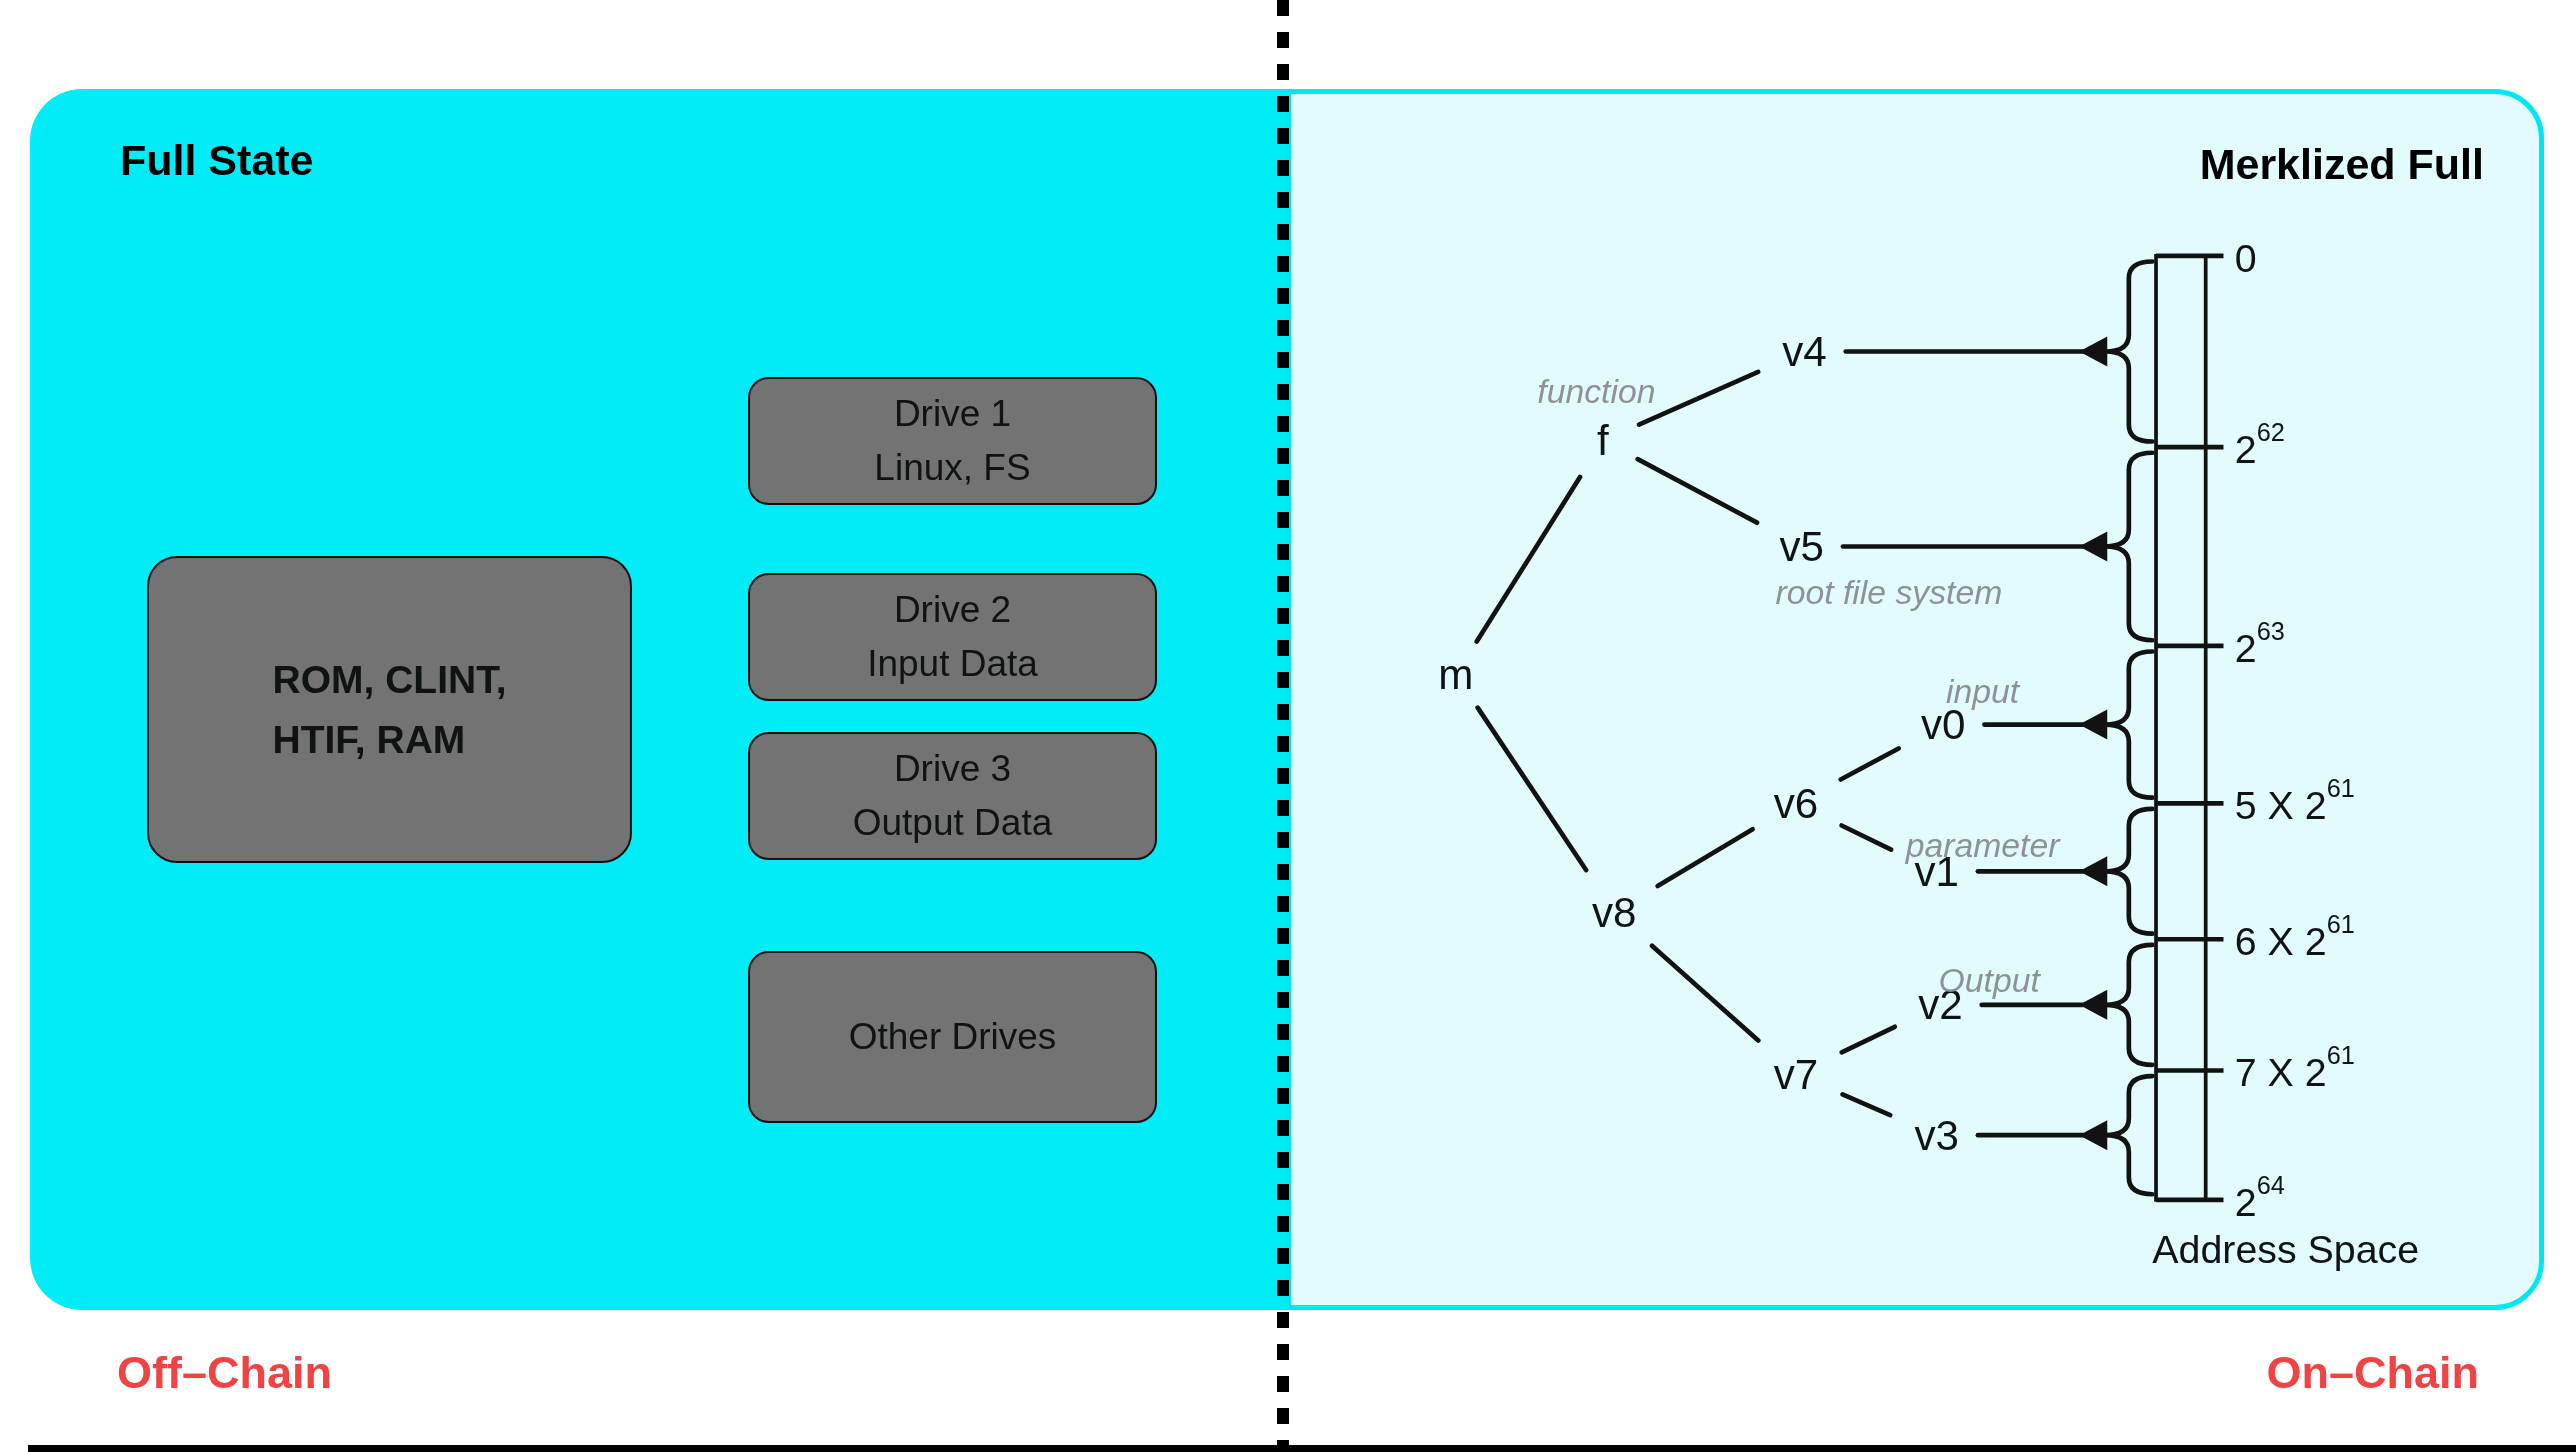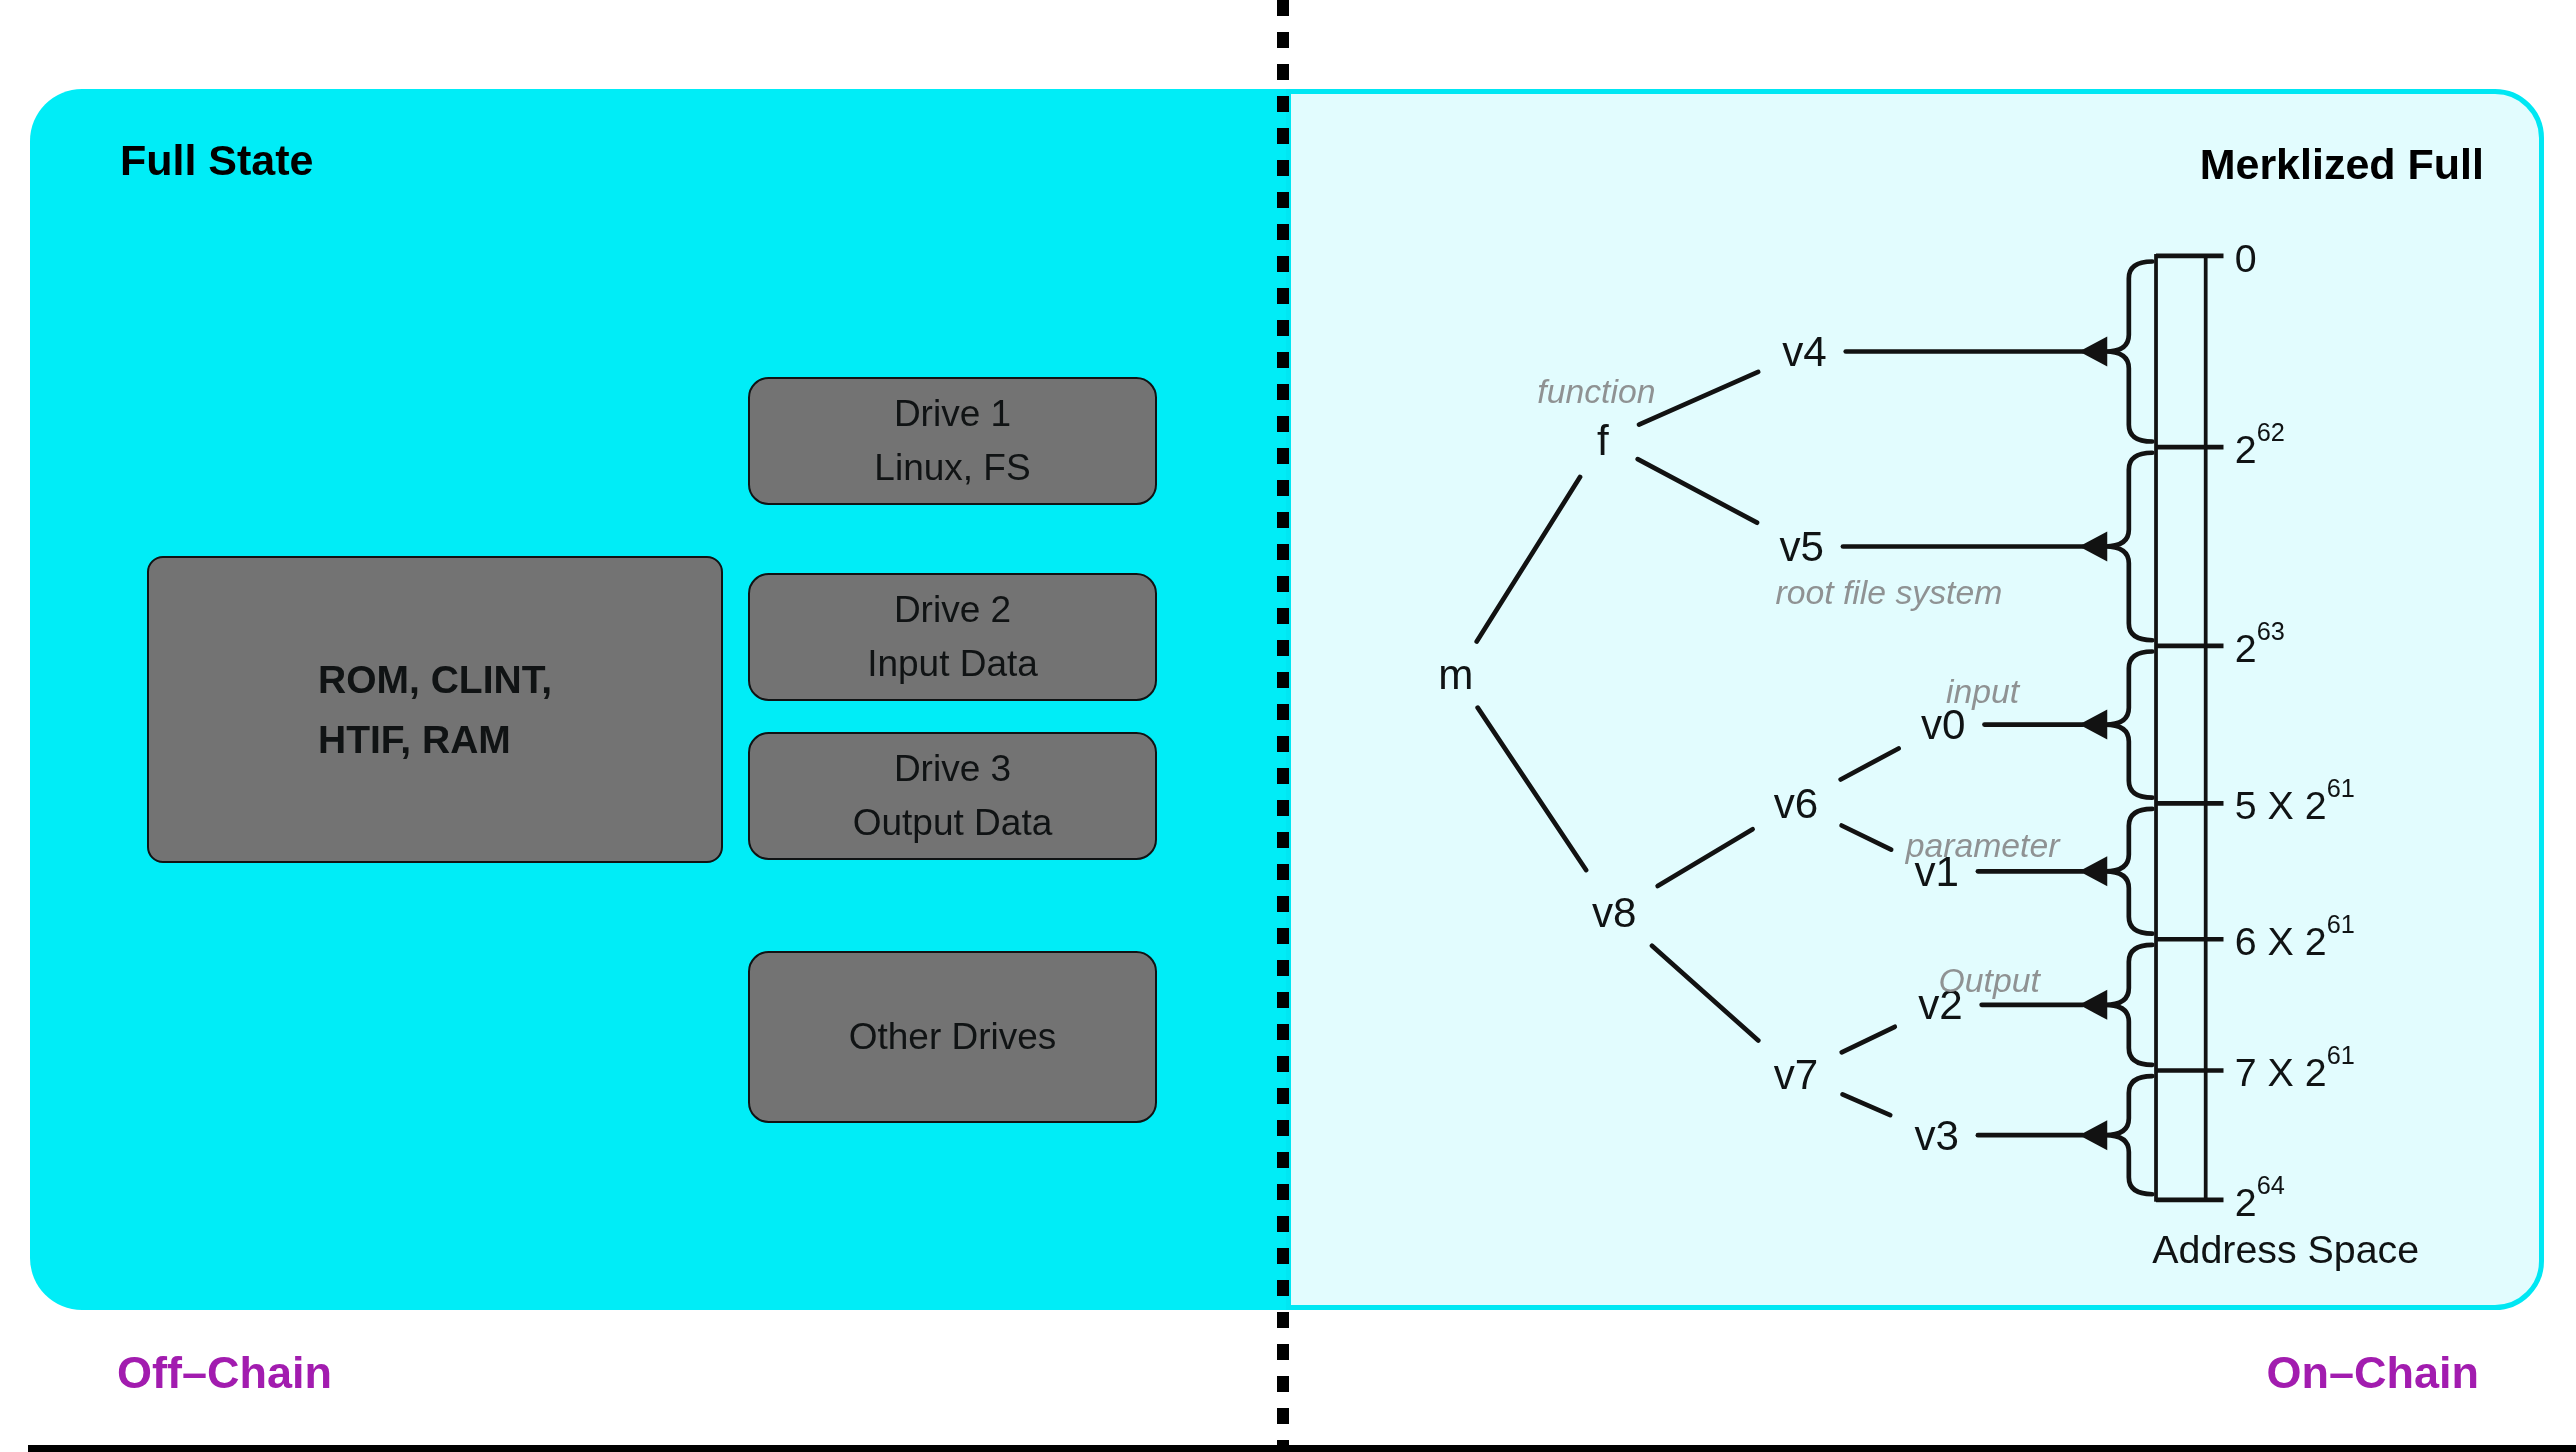--- a/index.html
+++ b/index.html
@@ -37,33 +37,33 @@
   .panel-title {
     position: absolute;
     font-size: 43px; font-weight: 700; line-height: 1.05;
     color: #000000; white-space: nowrap;
   }
   .title-left  { left: 120px; top: 138px; }
   .title-right { top: 142px; right: 92px; }
   .footer {
     position: absolute;
     font-size: 45px; font-weight: 700; white-space: nowrap;
-    color: #a21caf;
+    color: #ef4444;
   }
   .footer-left  { left: 117px; top: 1347px; }
   .footer-right { right: 97px; top: 1347px; }
   .box {
     position: absolute;
     background: #737373;
     border: 2.8px solid #101314;
     box-sizing: border-box;
     display: flex; align-items: center; justify-content: center;
     text-align: center;
   }
-  .rom-box { left: 147px; top: 556px; width: 576px; height: 307px; border-radius: 16px; }
+  .rom-box { left: 147px; top: 556px; width: 485px; height: 307px; border-radius: 30px; }
   .rom-inner { text-align: left; font-size: 39px; font-weight: 700; line-height: 60px; }
   .drive { left: 748px; width: 409px; height: 128px; border-radius: 20.6px;
            font-size: 37px; font-weight: 500; line-height: 54px; }
   .d1 { top: 377px; } .d2 { top: 555px; margin-top: 18px; } .d3 { top: 732px; }
   .d4 { top: 951px; height: 172px; }
   .drive div:empty { display: none; }
   #merkle-svg { position: absolute; left: 0; top: 0; }
 </style>
 </head>
 <body>

